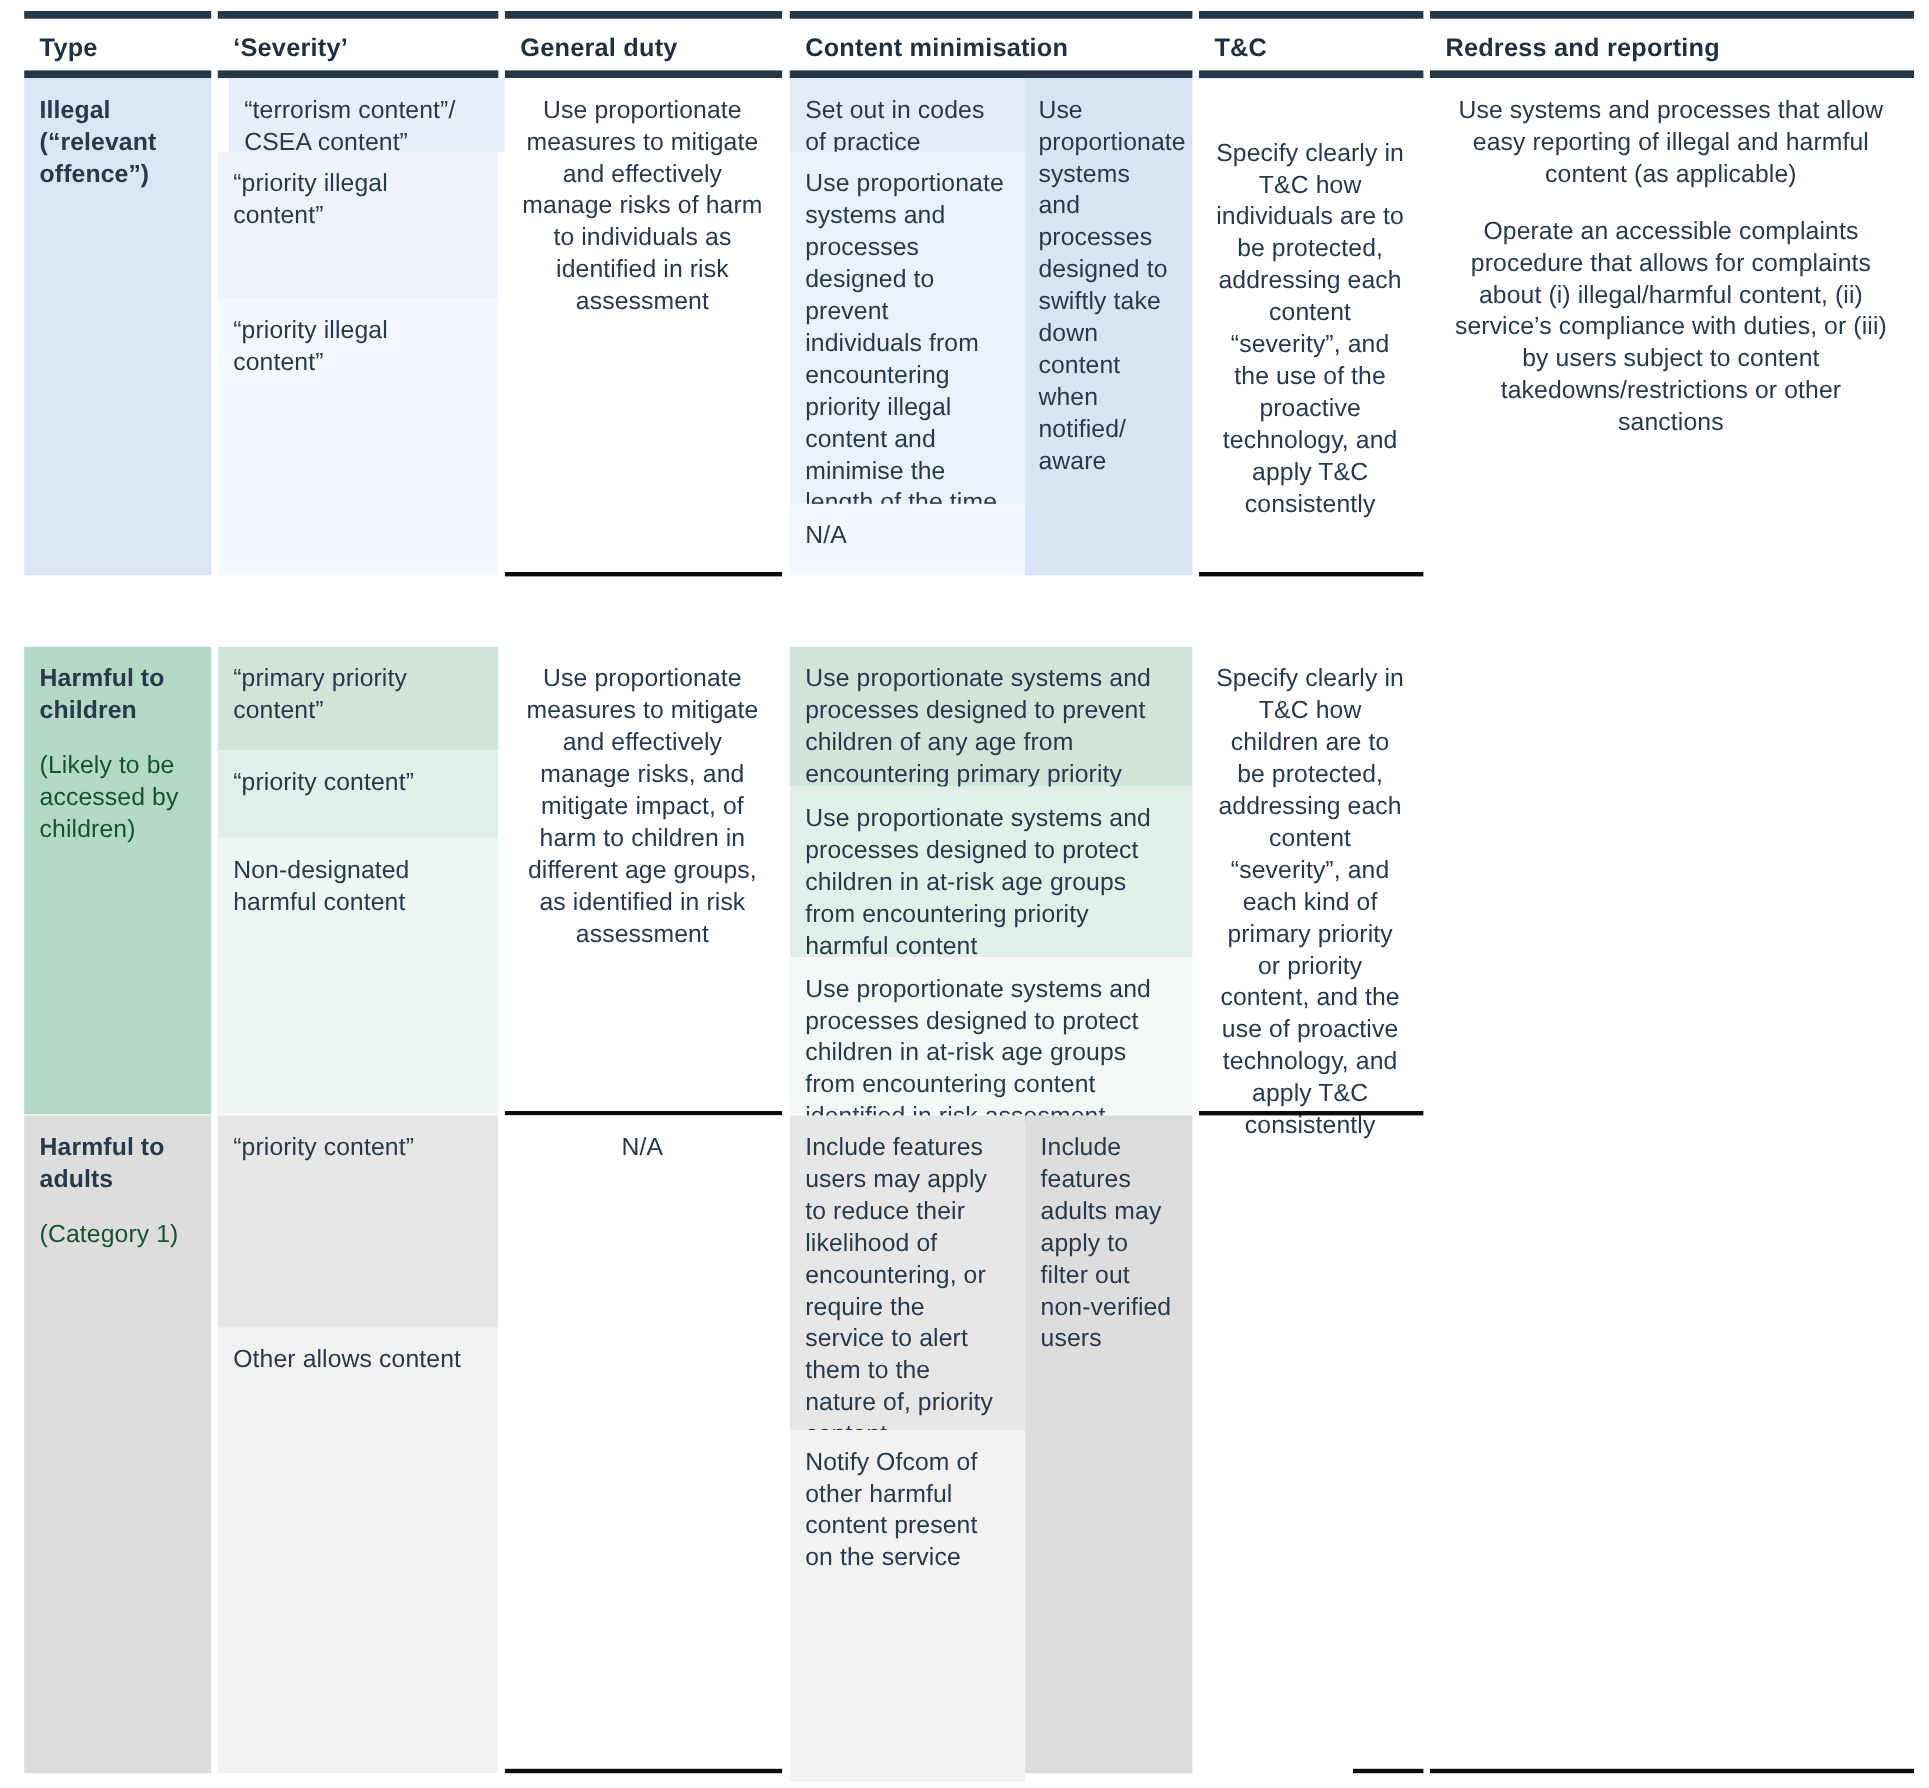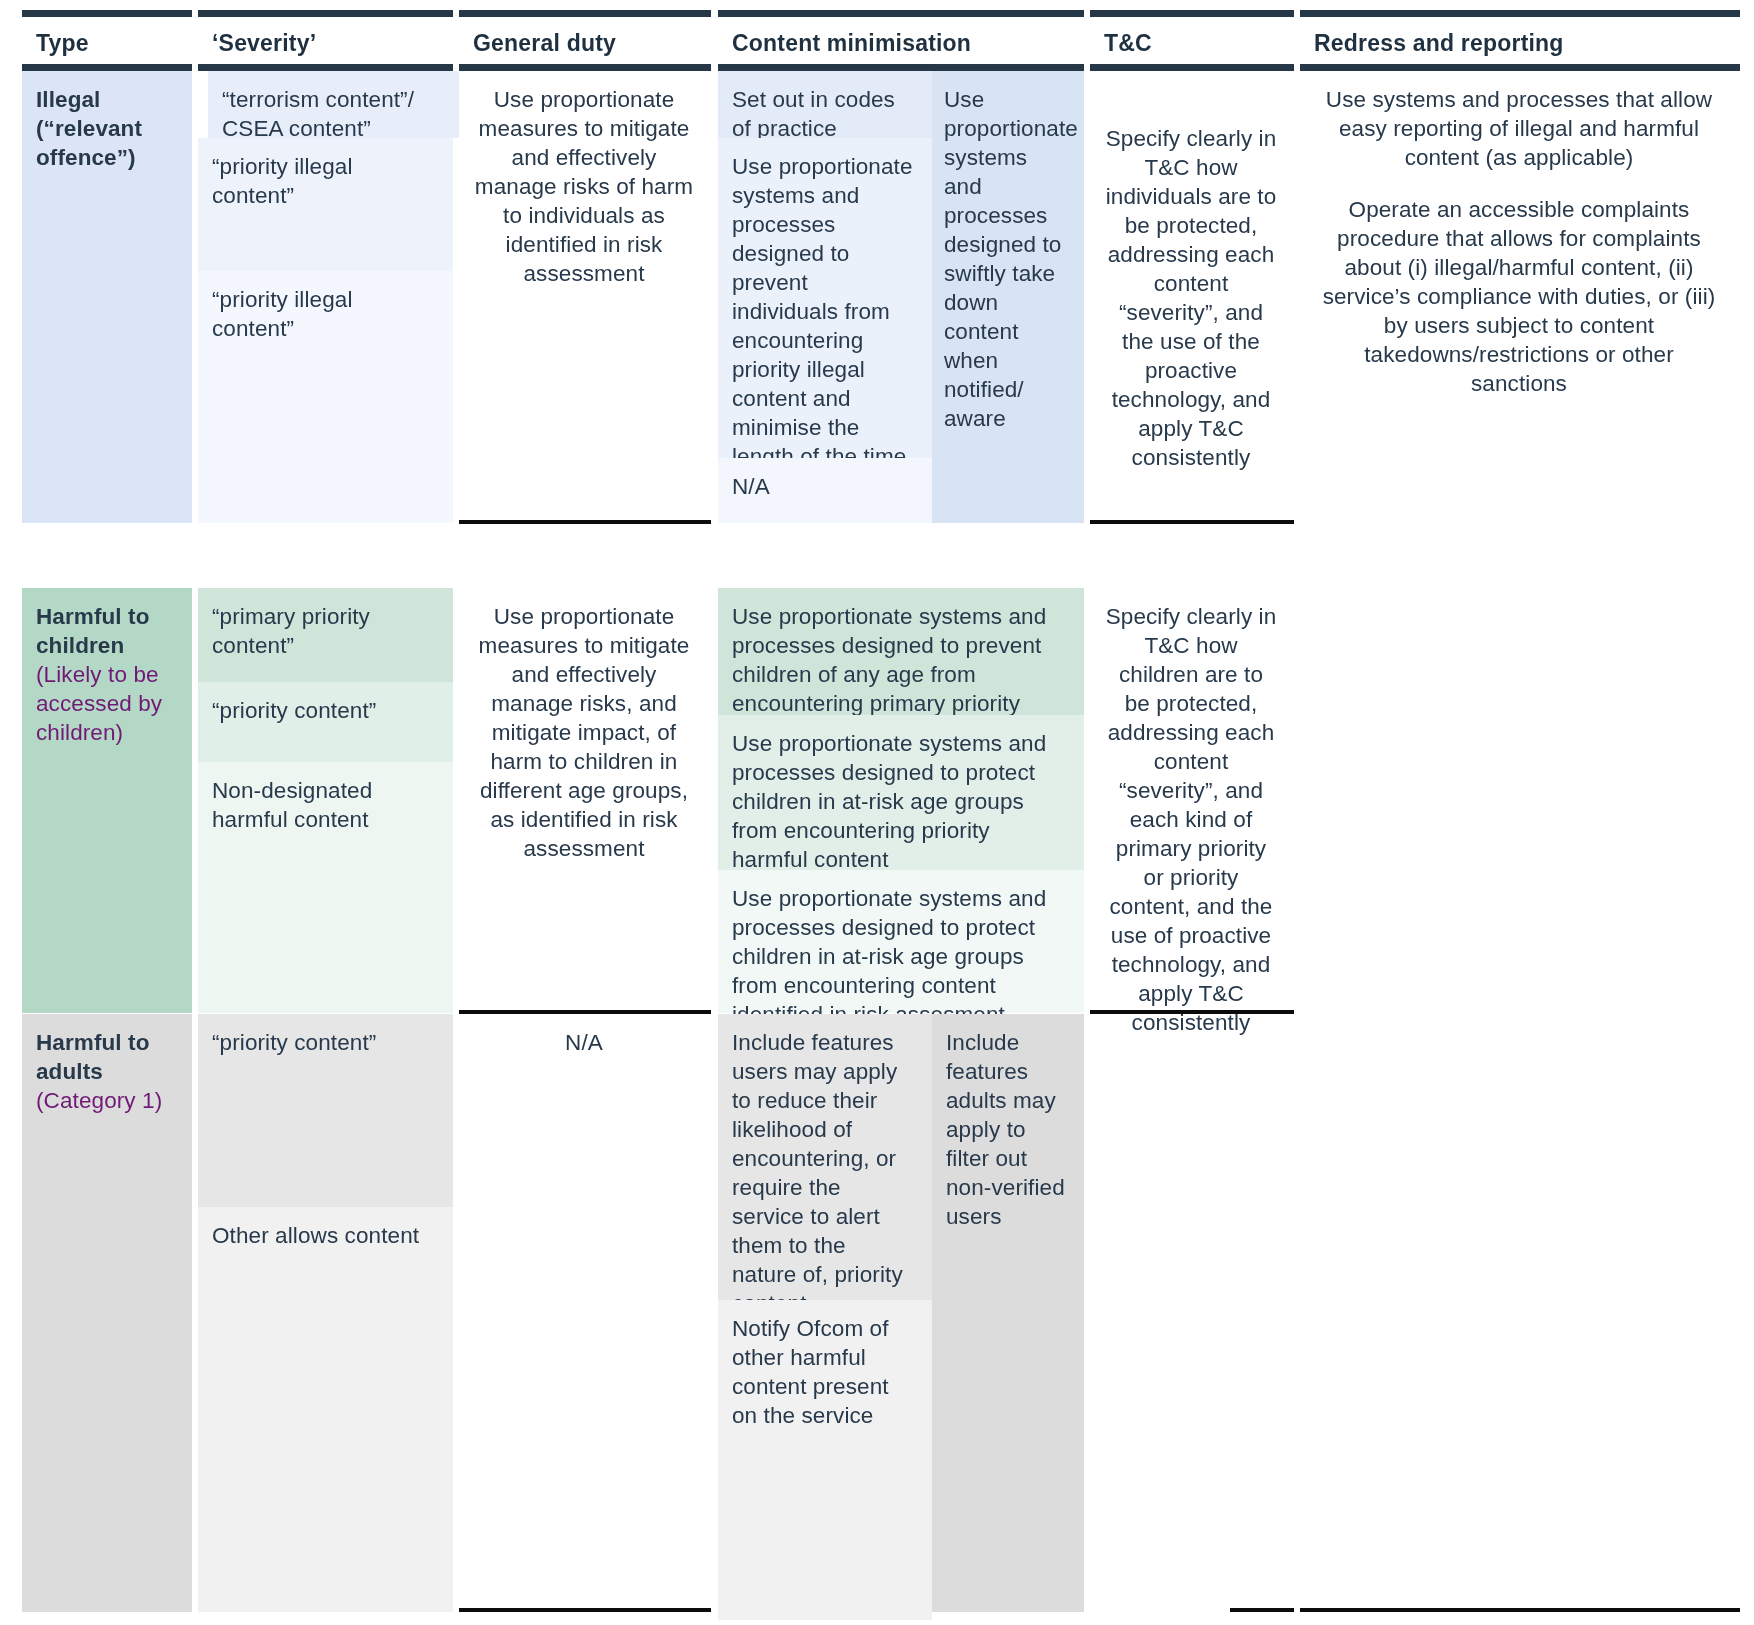--- a/index.html
+++ b/index.html
@@ -65,21 +65,21 @@
   .c-chi-c     { background: #f2f8f5; }
 
   .t-adults    { background: #dcdcdc; }
   .s-adu-a     { background: #e6e6e6; }
   .s-adu-b     { background: #f1f1f1; }
   .c-adu-a     { background: #e6e6e6; }
   .c-adu-b     { background: #f1f1f1; }
   .c-adu-side  { background: #dcdcdc; }
 
   .bold { font-weight: bold; }
-  .sub  { color: #701a75; }
+  .sub  { color: #14532d; margin-top: 21px; }
   p + p { margin-top: 23px; }
 </style>
 </head>
 <body>
 
 <div id="sheet">
 
   <div class="rule" style="left:22px;  top:10px; width:170px;"></div>
   <div class="rule" style="left:198px; top:10px; width:255px;"></div>
   <div class="rule" style="left:459px; top:10px; width:252px;"></div>

